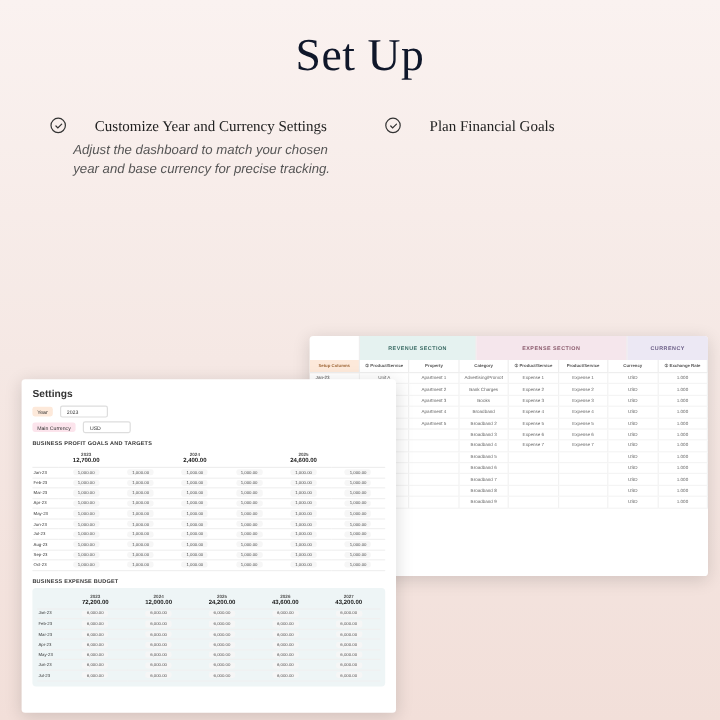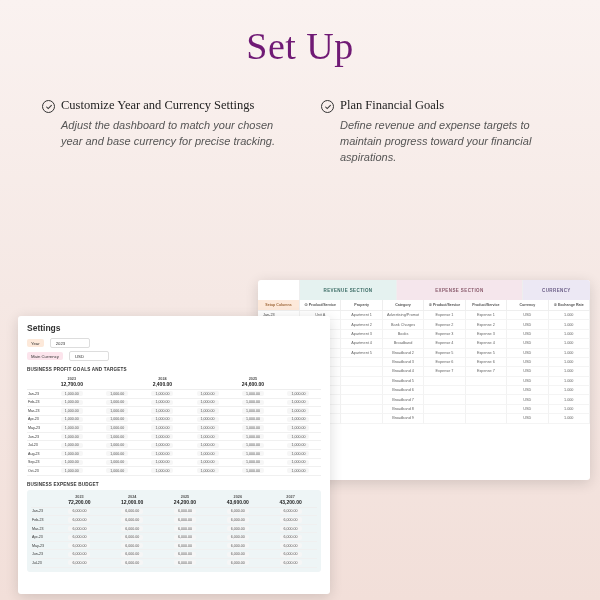--- a/index.html
+++ b/index.html
@@ -9,35 +9,35 @@
     background: linear-gradient(180deg, #faf2f0 0%, #f5e8e4 50%, #f2dfd9 100%);
     font-family: -apple-system, "Segoe UI", sans-serif;
     overflow: hidden;
     position: relative;
   }
   .title {
     font-family: Georgia, "Times New Roman", serif;
     font-size: 38px;
     font-weight: 400;
     text-align: center;
-    color: #701a75;
+    color: #0f172a;
     padding-top: 24px;
     letter-spacing: 0.5px;
   }
   .features {
     display: grid;
     grid-template-columns: 1fr 1fr;
     gap: 28px 42px;
     padding: 30px 42px 0 42px;
   }
   .feature { }
   .feature-h {
     display: flex;
-    align-items: flex-end;
-    gap: 6px;
+    align-items: flex-start;
+    gap: 24px;
     font-family: Georgia, serif;
     font-size: 12.5px;
     color: #222;
     font-weight: 400;
     margin-bottom: 5px;
   }
   .chk {
     width: 13px; height: 13px;
     border-radius: 50%;
     border: 1.2px solid #333;
@@ -161,21 +161,20 @@
   </div>
   <div class="feature">
     <div class="feature-h">
       <span class="chk">
           <svg viewBox="0 0 10 10">
             <path d="M2 5 L4 7 L8 3" stroke="#333" stroke-width="1.3" fill="none" stroke-linecap="round"></path>
           </svg>
         </span>
       <span>Plan Financial Goals</span>
     </div>
-    <div class="feature-d">Define revenue and expense targets to maintain progress toward your financial aspirations.</div>
   </div>
 </div>
 
 <div class="stage">
 
   <div class="panel panel-cat">
     <div class="cat-head">
       <div class="blank"></div>
       <div class="sec rev">REVENUE SECTION</div>
       <div class="sec exp">EXPENSE SECTION</div>

